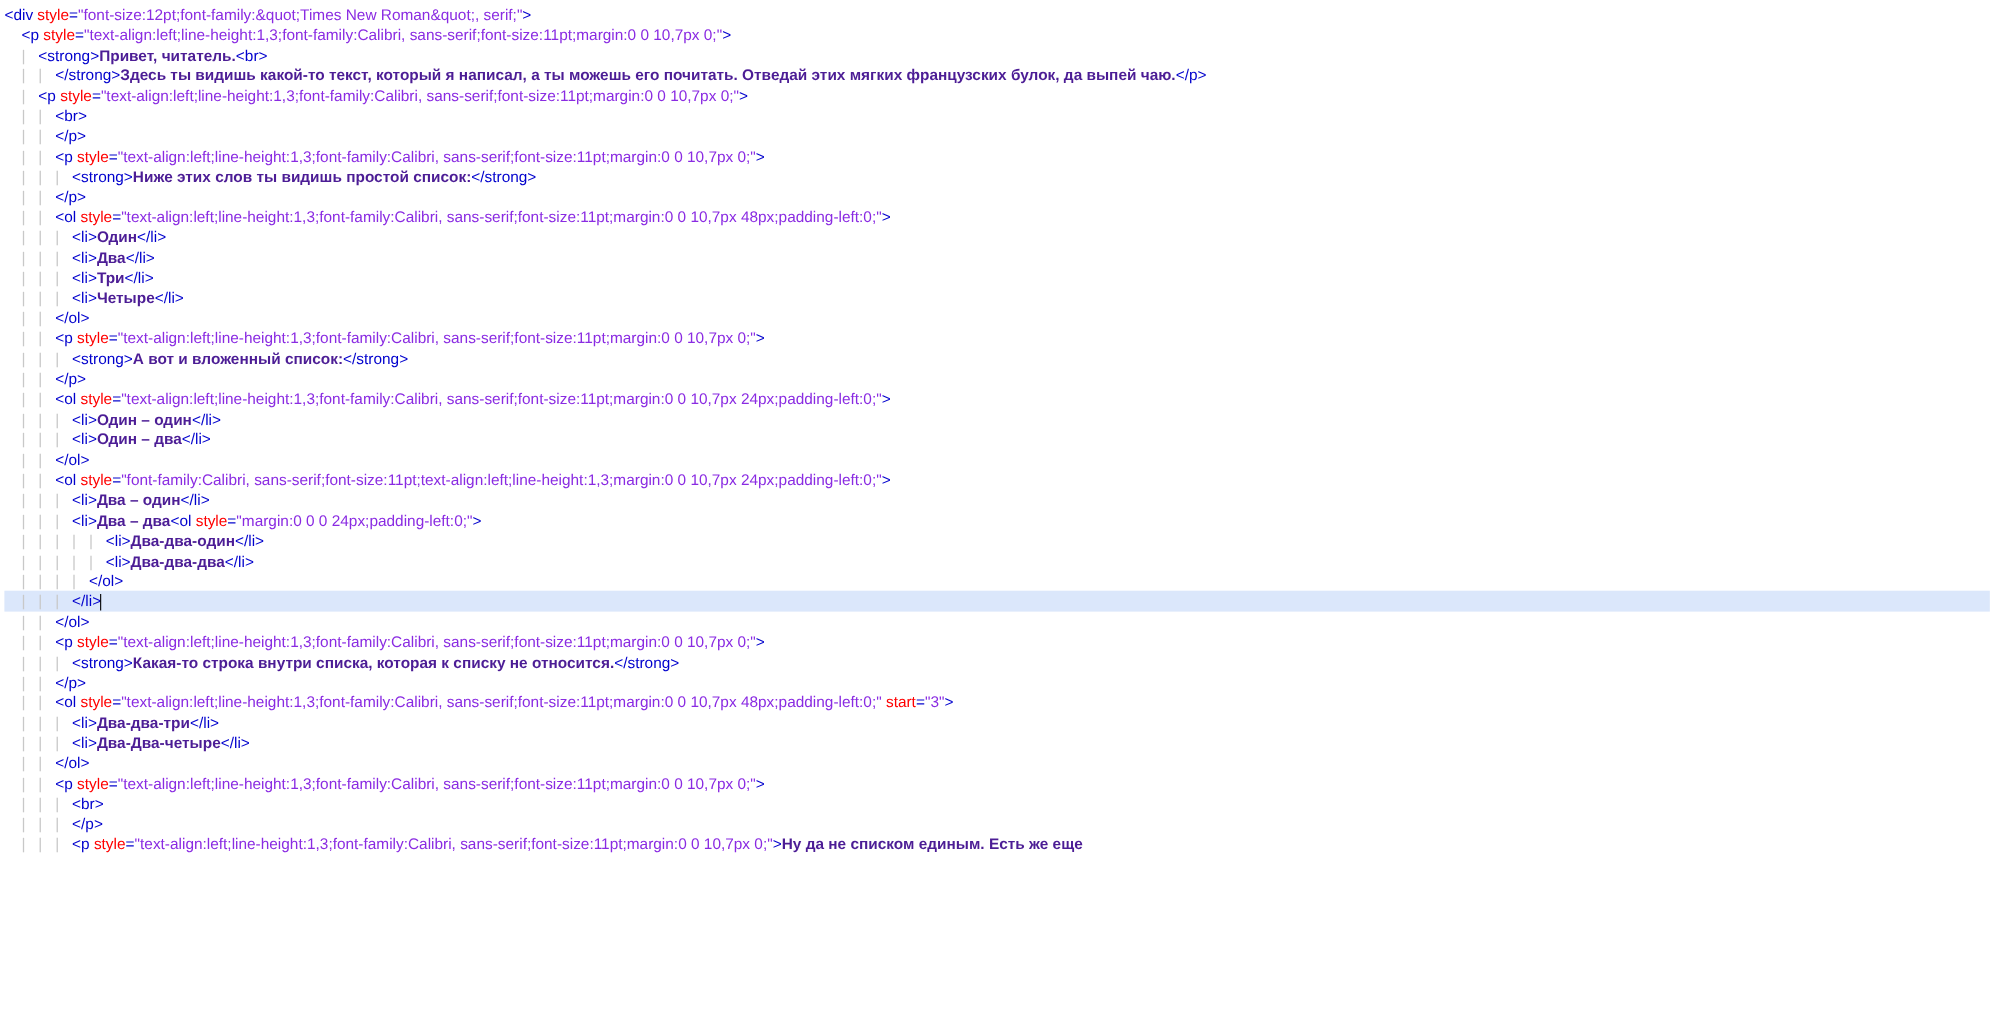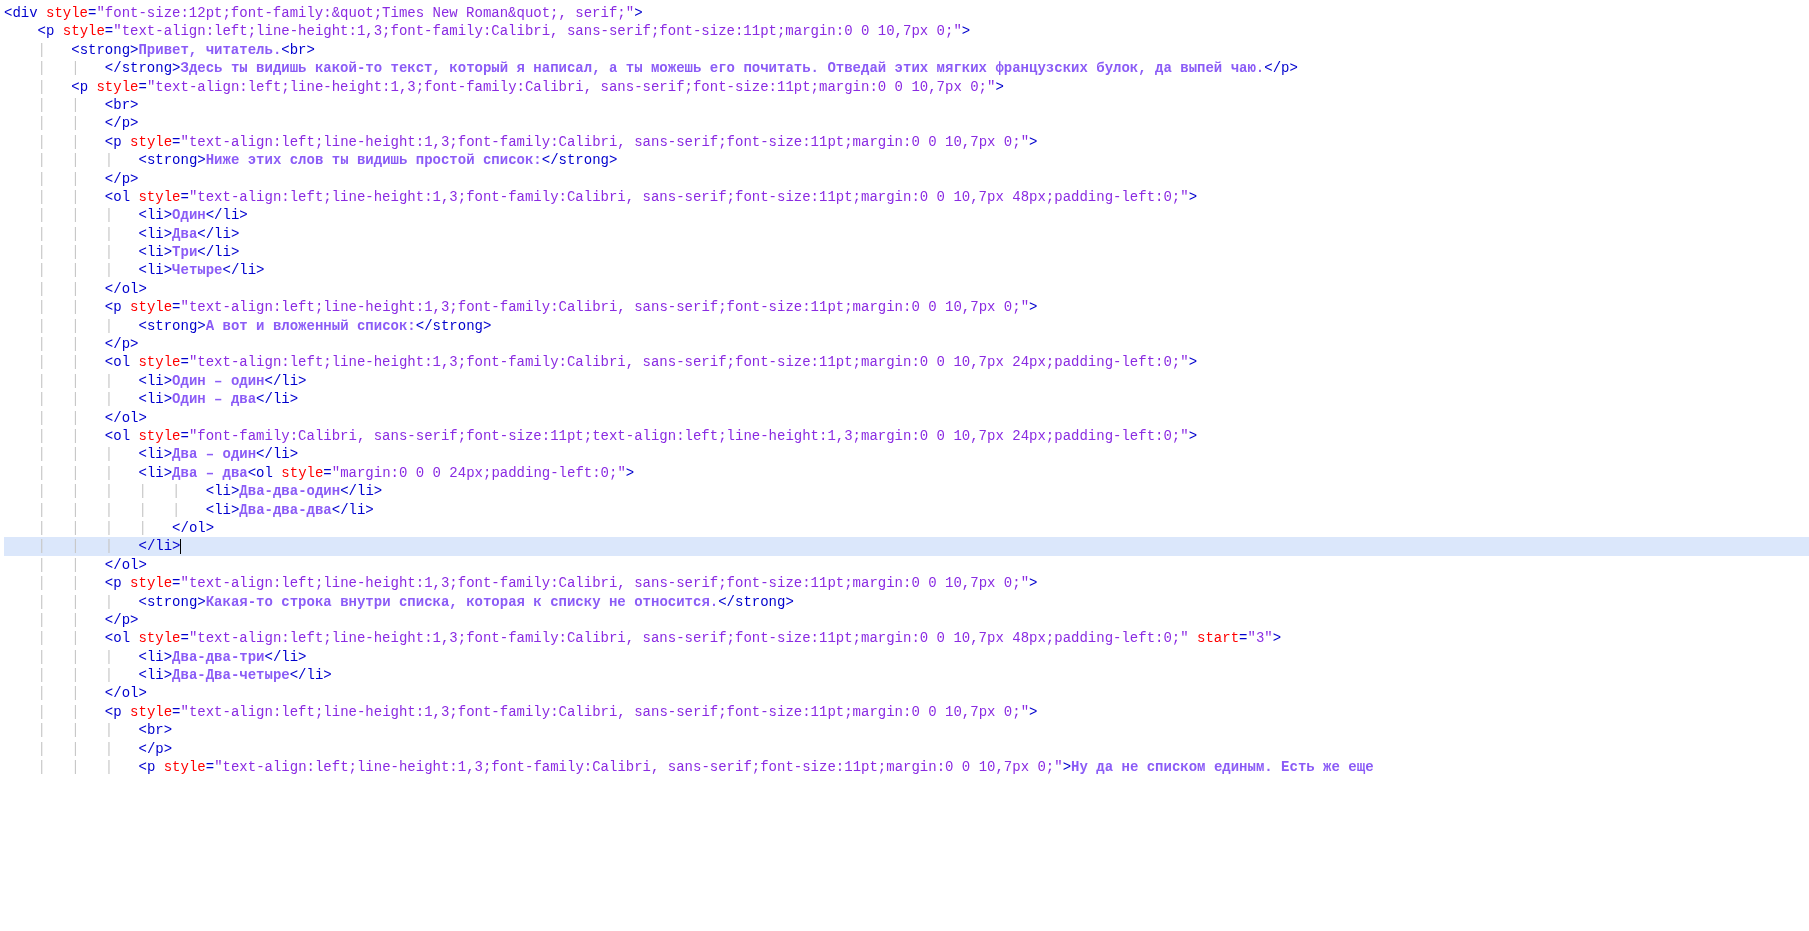--- a/index.html
+++ b/index.html
@@ -1,33 +1,33 @@
 <!DOCTYPE html>
 <html><head>
 <meta charset="utf-8">
 <style>
   html,body{margin:0;padding:0;background:#fff;}
   .editor{
-    font-family:Liberation Mono, monospace;
+    font-family:Liberation Sans, sans-serif;
     font-size:14px;
     line-height:18.4px;
     white-space:pre;
     padding:4px 0 4px 4px;
     overflow:hidden;
     width:1809px;
     height:785px;
     box-sizing:border-box;
     position:relative;
   }
   .ln{height:18.4px;}
   .ln.hl{background:#dbe7fb;}
   .tag{color:#0000cd;}
   .attr{color:#ff0000;}
   .val{color:#8a2be2;}
-  .txt{color:#8b5cf6;font-weight:bold;}
+  .txt{color:#4c1d95;font-weight:bold;}
   
   .guide{color:#c8c8c8;font-weight:normal;}
   .caret{display:inline-block;width:1px;height:15px;background:#000;vertical-align:middle;margin-left:-1px;}
 </style>
 </head>
 <body>
 
 <div class="editor" id="editor"><div class="ln"><span class="tag">&lt;div </span><span class="attr">style</span><span class="tag">=</span><span class="val">"font-size:12pt;font-family:&amp;quot;Times New Roman&amp;quot;, serif;"</span><span class="tag">&gt;</span></div><div class="ln">    <span class="tag">&lt;p </span><span class="attr">style</span><span class="tag">=</span><span class="val">"text-align:left;line-height:1,3;font-family:Calibri, sans-serif;font-size:11pt;margin:0 0 10,7px 0;"</span><span class="tag">&gt;</span></div><div class="ln">    <span class="guide">|</span>   <span class="tag">&lt;strong&gt;</span><span class="txt">Привет, читатель.</span><span class="tag">&lt;br&gt;</span></div><div class="ln">    <span class="guide">|</span>   <span class="guide">|</span>   <span class="tag">&lt;/strong&gt;</span><span class="txt">Здесь ты видишь какой-то текст, который я написал, а ты можешь его почитать. Отведай этих мягких французских булок, да выпей чаю.</span><span class="tag">&lt;/p&gt;</span></div><div class="ln">    <span class="guide">|</span>   <span class="tag">&lt;p </span><span class="attr">style</span><span class="tag">=</span><span class="val">"text-align:left;line-height:1,3;font-family:Calibri, sans-serif;font-size:11pt;margin:0 0 10,7px 0;"</span><span class="tag">&gt;</span></div><div class="ln">    <span class="guide">|</span>   <span class="guide">|</span>   <span class="tag">&lt;br&gt;</span></div><div class="ln">    <span class="guide">|</span>   <span class="guide">|</span>   <span class="tag">&lt;/p&gt;</span></div><div class="ln">    <span class="guide">|</span>   <span class="guide">|</span>   <span class="tag">&lt;p </span><span class="attr">style</span><span class="tag">=</span><span class="val">"text-align:left;line-height:1,3;font-family:Calibri, sans-serif;font-size:11pt;margin:0 0 10,7px 0;"</span><span class="tag">&gt;</span></div><div class="ln">    <span class="guide">|</span>   <span class="guide">|</span>   <span class="guide">|</span>   <span class="tag">&lt;strong&gt;</span><span class="txt">Ниже этих слов ты видишь простой список:</span><span class="tag">&lt;/strong&gt;</span></div><div class="ln">    <span class="guide">|</span>   <span class="guide">|</span>   <span class="tag">&lt;/p&gt;</span></div><div class="ln">    <span class="guide">|</span>   <span class="guide">|</span>   <span class="tag">&lt;ol </span><span class="attr">style</span><span class="tag">=</span><span class="val">"text-align:left;line-height:1,3;font-family:Calibri, sans-serif;font-size:11pt;margin:0 0 10,7px 48px;padding-left:0;"</span><span class="tag">&gt;</span></div><div class="ln">    <span class="guide">|</span>   <span class="guide">|</span>   <span class="guide">|</span>   <span class="tag">&lt;li&gt;</span><span class="txt">Один</span><span class="tag">&lt;/li&gt;</span></div><div class="ln">    <span class="guide">|</span>   <span class="guide">|</span>   <span class="guide">|</span>   <span class="tag">&lt;li&gt;</span><span class="txt">Два</span><span class="tag">&lt;/li&gt;</span></div><div class="ln">    <span class="guide">|</span>   <span class="guide">|</span>   <span class="guide">|</span>   <span class="tag">&lt;li&gt;</span><span class="txt">Три</span><span class="tag">&lt;/li&gt;</span></div><div class="ln">    <span class="guide">|</span>   <span class="guide">|</span>   <span class="guide">|</span>   <span class="tag">&lt;li&gt;</span><span class="txt">Четыре</span><span class="tag">&lt;/li&gt;</span></div><div class="ln">    <span class="guide">|</span>   <span class="guide">|</span>   <span class="tag">&lt;/ol&gt;</span></div><div class="ln">    <span class="guide">|</span>   <span class="guide">|</span>   <span class="tag">&lt;p </span><span class="attr">style</span><span class="tag">=</span><span class="val">"text-align:left;line-height:1,3;font-family:Calibri, sans-serif;font-size:11pt;margin:0 0 10,7px 0;"</span><span class="tag">&gt;</span></div><div class="ln">    <span class="guide">|</span>   <span class="guide">|</span>   <span class="guide">|</span>   <span class="tag">&lt;strong&gt;</span><span class="txt">А вот и вложенный список:</span><span class="tag">&lt;/strong&gt;</span></div><div class="ln">    <span class="guide">|</span>   <span class="guide">|</span>   <span class="tag">&lt;/p&gt;</span></div><div class="ln">    <span class="guide">|</span>   <span class="guide">|</span>   <span class="tag">&lt;ol </span><span class="attr">style</span><span class="tag">=</span><span class="val">"text-align:left;line-height:1,3;font-family:Calibri, sans-serif;font-size:11pt;margin:0 0 10,7px 24px;padding-left:0;"</span><span class="tag">&gt;</span></div><div class="ln">    <span class="guide">|</span>   <span class="guide">|</span>   <span class="guide">|</span>   <span class="tag">&lt;li&gt;</span><span class="txt">Один – один</span><span class="tag">&lt;/li&gt;</span></div><div class="ln">    <span class="guide">|</span>   <span class="guide">|</span>   <span class="guide">|</span>   <span class="tag">&lt;li&gt;</span><span class="txt">Один – два</span><span class="tag">&lt;/li&gt;</span></div><div class="ln">    <span class="guide">|</span>   <span class="guide">|</span>   <span class="tag">&lt;/ol&gt;</span></div><div class="ln">    <span class="guide">|</span>   <span class="guide">|</span>   <span class="tag">&lt;ol </span><span class="attr">style</span><span class="tag">=</span><span class="val">"font-family:Calibri, sans-serif;font-size:11pt;text-align:left;line-height:1,3;margin:0 0 10,7px 24px;padding-left:0;"</span><span class="tag">&gt;</span></div><div class="ln">    <span class="guide">|</span>   <span class="guide">|</span>   <span class="guide">|</span>   <span class="tag">&lt;li&gt;</span><span class="txt">Два – один</span><span class="tag">&lt;/li&gt;</span></div><div class="ln">    <span class="guide">|</span>   <span class="guide">|</span>   <span class="guide">|</span>   <span class="tag">&lt;li&gt;</span><span class="txt">Два – два</span><span class="tag">&lt;ol </span><span class="attr">style</span><span class="tag">=</span><span class="val">"margin:0 0 0 24px;padding-left:0;"</span><span class="tag">&gt;</span></div><div class="ln">    <span class="guide">|</span>   <span class="guide">|</span>   <span class="guide">|</span>   <span class="guide">|</span>   <span class="guide">|</span>   <span class="tag">&lt;li&gt;</span><span class="txt">Два-два-один</span><span class="tag">&lt;/li&gt;</span></div><div class="ln">    <span class="guide">|</span>   <span class="guide">|</span>   <span class="guide">|</span>   <span class="guide">|</span>   <span class="guide">|</span>   <span class="tag">&lt;li&gt;</span><span class="txt">Два-два-два</span><span class="tag">&lt;/li&gt;</span></div><div class="ln">    <span class="guide">|</span>   <span class="guide">|</span>   <span class="guide">|</span>   <span class="guide">|</span>   <span class="tag">&lt;/ol&gt;</span></div><div class="ln hl">    <span class="guide">|</span>   <span class="guide">|</span>   <span class="guide">|</span>   <span class="tag">&lt;/li&gt;</span><span class="caret"></span></div><div class="ln">    <span class="guide">|</span>   <span class="guide">|</span>   <span class="tag">&lt;/ol&gt;</span></div><div class="ln">    <span class="guide">|</span>   <span class="guide">|</span>   <span class="tag">&lt;p </span><span class="attr">style</span><span class="tag">=</span><span class="val">"text-align:left;line-height:1,3;font-family:Calibri, sans-serif;font-size:11pt;margin:0 0 10,7px 0;"</span><span class="tag">&gt;</span></div><div class="ln">    <span class="guide">|</span>   <span class="guide">|</span>   <span class="guide">|</span>   <span class="tag">&lt;strong&gt;</span><span class="txt">Какая-то строка внутри списка, которая к списку не относится.</span><span class="tag">&lt;/strong&gt;</span></div><div class="ln">    <span class="guide">|</span>   <span class="guide">|</span>   <span class="tag">&lt;/p&gt;</span></div><div class="ln">    <span class="guide">|</span>   <span class="guide">|</span>   <span class="tag">&lt;ol </span><span class="attr">style</span><span class="tag">=</span><span class="val">"text-align:left;line-height:1,3;font-family:Calibri, sans-serif;font-size:11pt;margin:0 0 10,7px 48px;padding-left:0;"</span><span class="tag"> </span><span class="attr">start</span><span class="tag">=</span><span class="val">"3"</span><span class="tag">&gt;</span></div><div class="ln">    <span class="guide">|</span>   <span class="guide">|</span>   <span class="guide">|</span>   <span class="tag">&lt;li&gt;</span><span class="txt">Два-два-три</span><span class="tag">&lt;/li&gt;</span></div><div class="ln">    <span class="guide">|</span>   <span class="guide">|</span>   <span class="guide">|</span>   <span class="tag">&lt;li&gt;</span><span class="txt">Два-Два-четыре</span><span class="tag">&lt;/li&gt;</span></div><div class="ln">    <span class="guide">|</span>   <span class="guide">|</span>   <span class="tag">&lt;/ol&gt;</span></div><div class="ln">    <span class="guide">|</span>   <span class="guide">|</span>   <span class="tag">&lt;p </span><span class="attr">style</span><span class="tag">=</span><span class="val">"text-align:left;line-height:1,3;font-family:Calibri, sans-serif;font-size:11pt;margin:0 0 10,7px 0;"</span><span class="tag">&gt;</span></div><div class="ln">    <span class="guide">|</span>   <span class="guide">|</span>   <span class="guide">|</span>   <span class="tag">&lt;br&gt;</span></div><div class="ln">    <span class="guide">|</span>   <span class="guide">|</span>   <span class="guide">|</span>   <span class="tag">&lt;/p&gt;</span></div><div class="ln">    <span class="guide">|</span>   <span class="guide">|</span>   <span class="guide">|</span>   <span class="tag">&lt;p </span><span class="attr">style</span><span class="tag">=</span><span class="val">"text-align:left;line-height:1,3;font-family:Calibri, sans-serif;font-size:11pt;margin:0 0 10,7px 0;"</span><span class="tag">&gt;</span><span class="txt">Ну да не списком единым. Есть же еще </span></div></div>
 
 </body></html>

